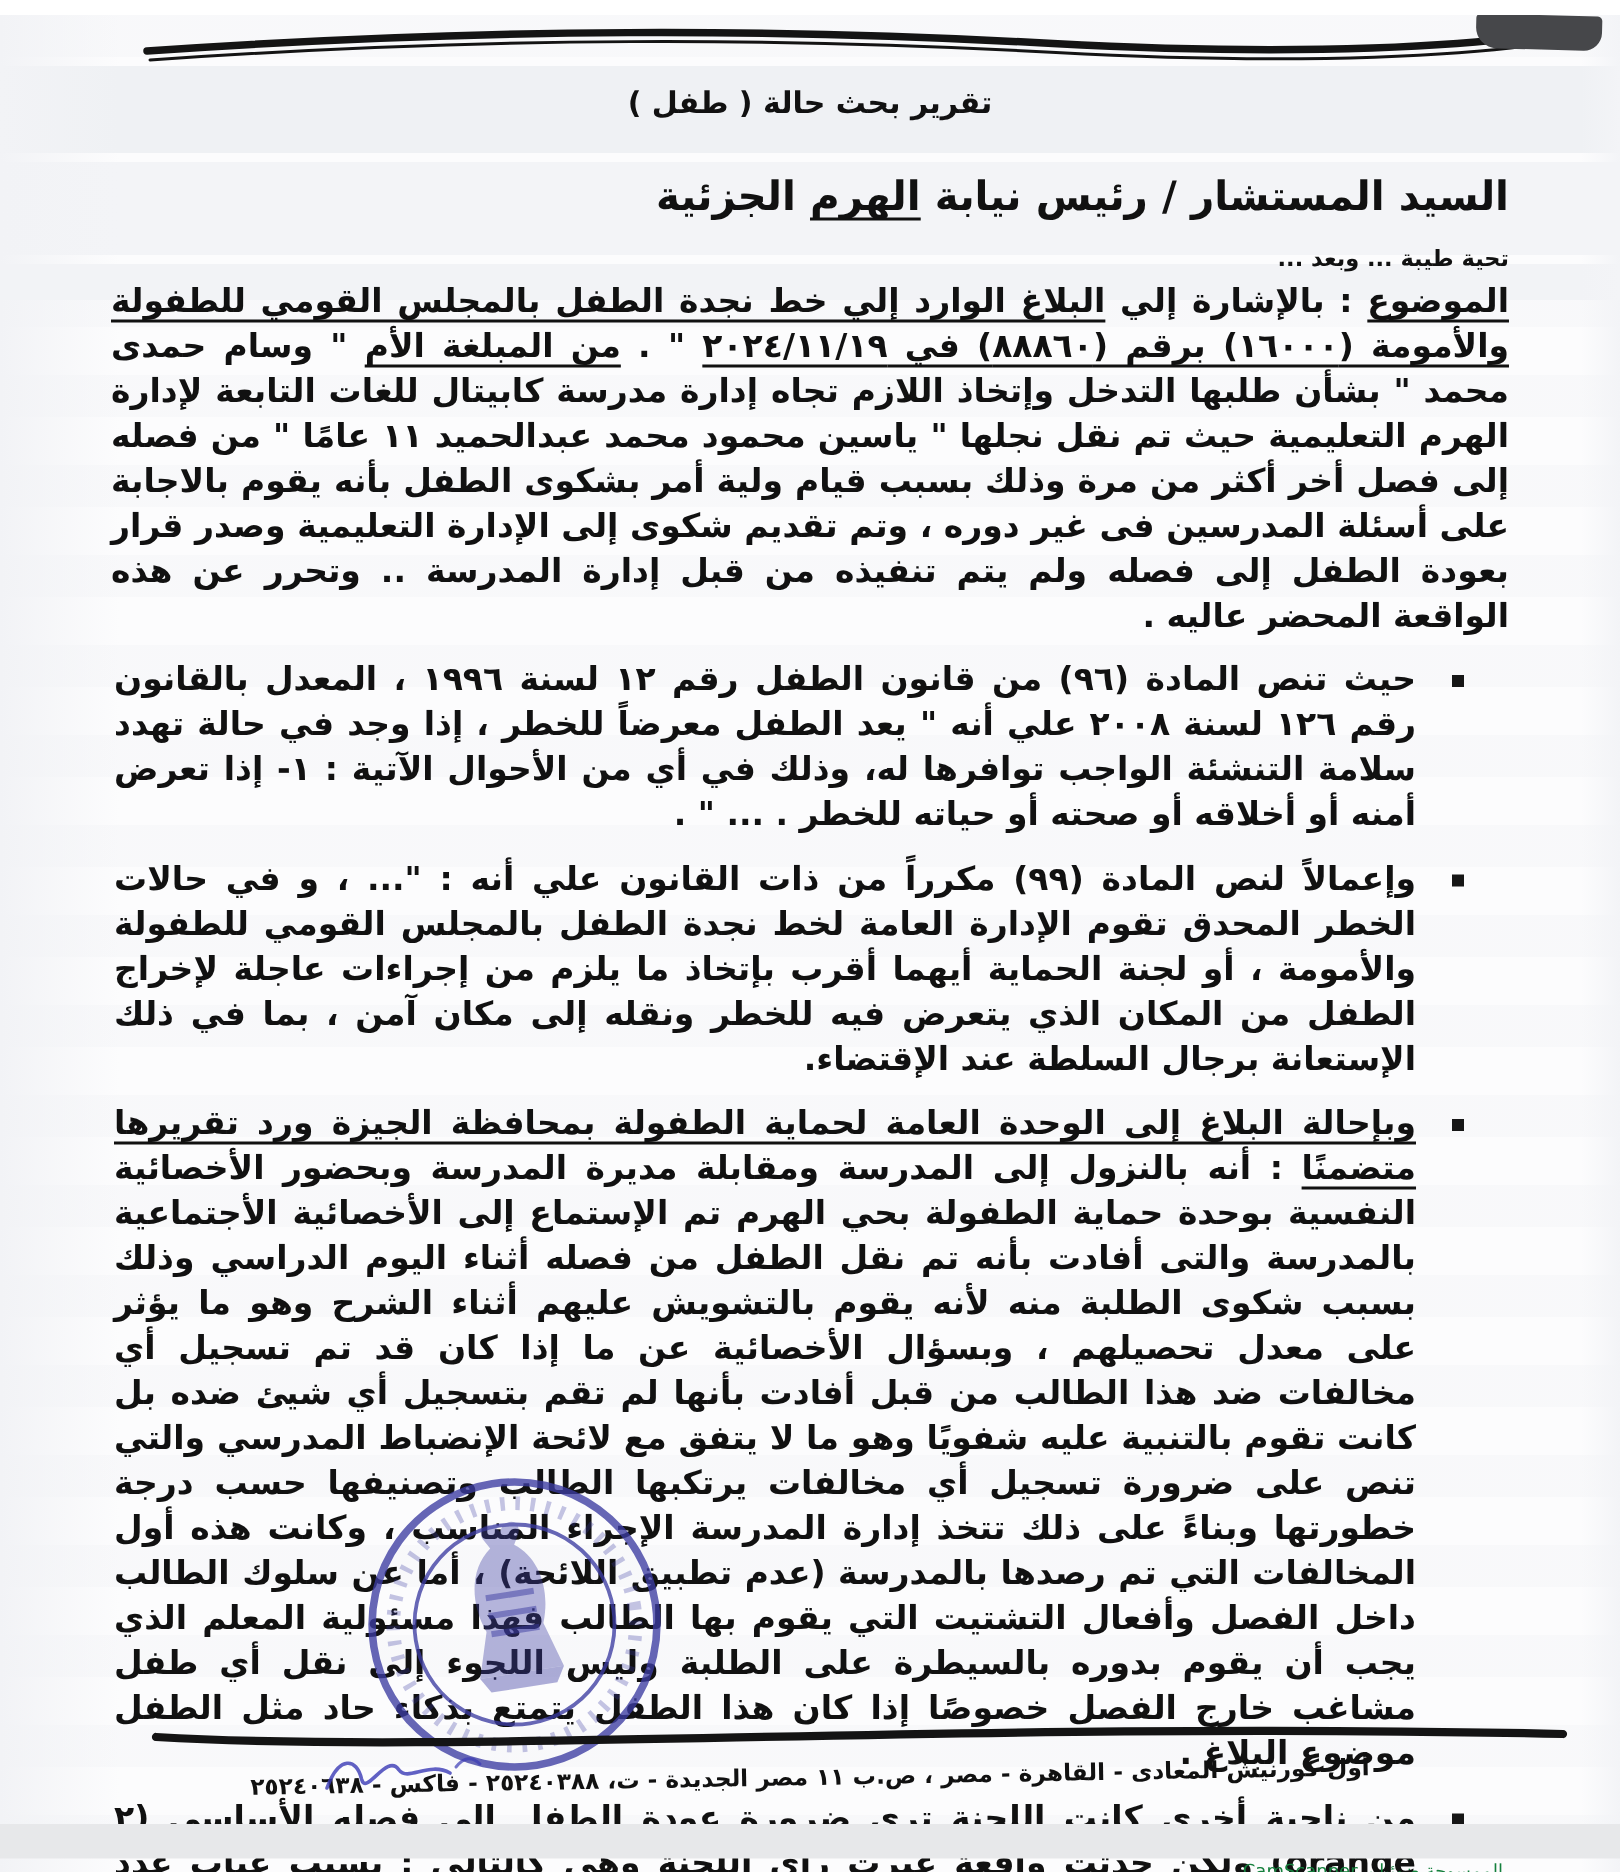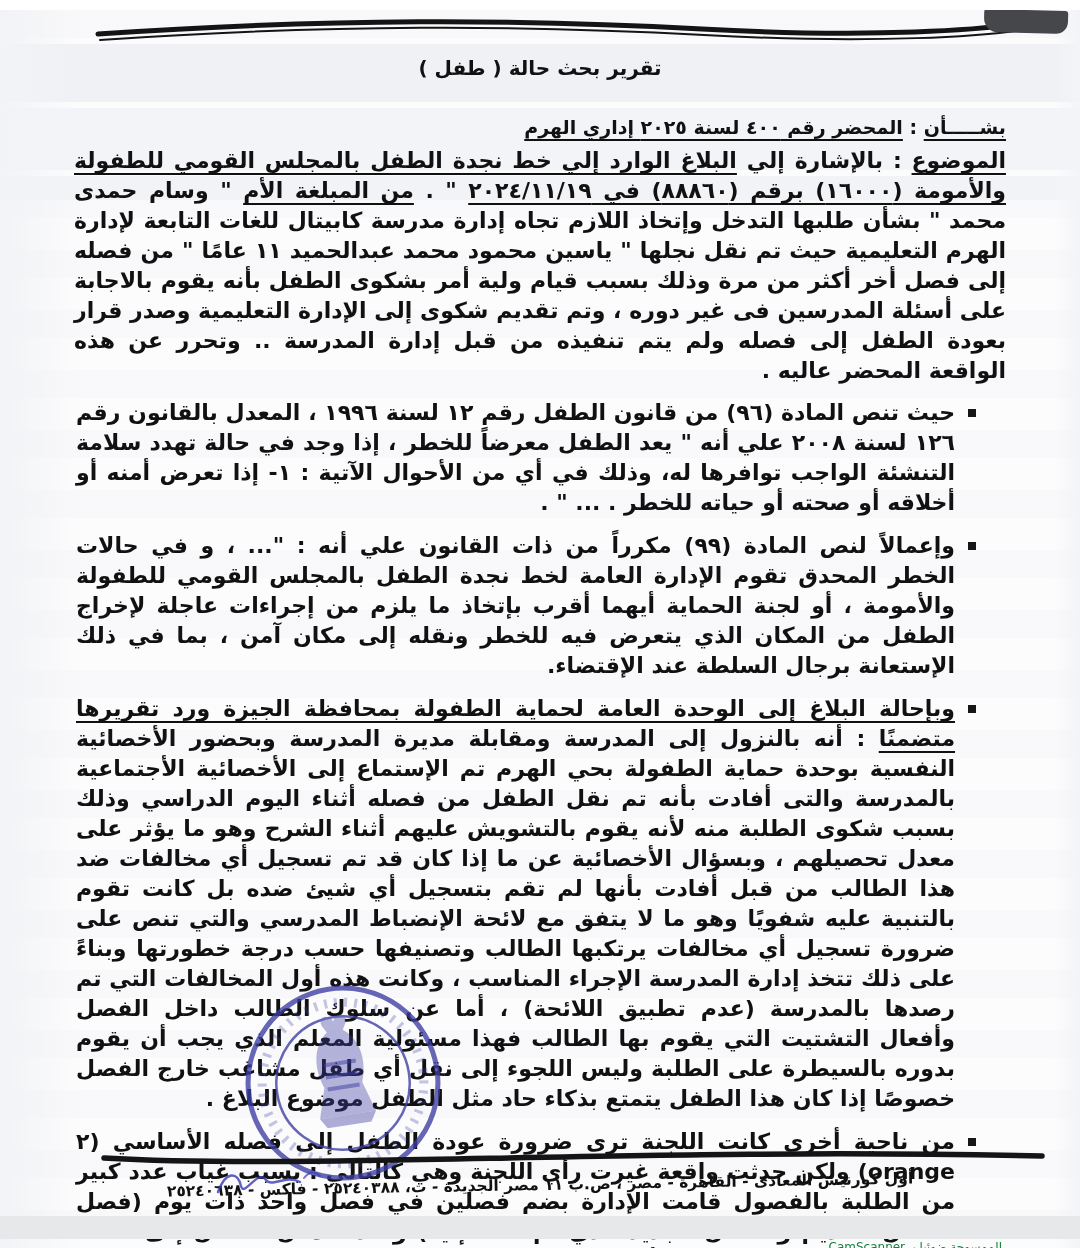--- a/index.html
+++ b/index.html
@@ -33,21 +33,21 @@
   .content{position:absolute;top:46px;right:74px;left:74px;}
   .title{text-align:center;font-weight:700;font-size:20px;margin-bottom:36px;letter-spacing:.2px;}
   .addressee{font-weight:700;font-size:27px;margin-bottom:16px;}
   .greeting{font-weight:700;font-size:15px;margin-bottom:6px;}
   .regarding{font-weight:700;font-size:19px;margin-bottom:8px;}
   .para{font-weight:700;font-size:22px;line-height:30px;text-align:justify;margin:0;}
   .subject{min-height:184px;margin-bottom:12px;}
   .u{text-decoration:underline;text-decoration-thickness:1.6px;
      text-underline-offset:5px;text-decoration-skip-ink:none;}
   .bullets{padding-left:2px;padding-right:30px;}
-  .bullet{display:flex;gap:13px;margin-bottom:13px;}
+  .bullet{display:flex;gap:24px;margin-bottom:13px;}
   .marker{flex:0 0 auto;width:8px;height:8px;background:#161616;margin-top:11px;}
   .bullet .para{flex:1;}
 
   .stamp{position:absolute;left:242px;top:972px;width:202px;height:202px;
     transform:rotate(-9deg);opacity:.78;pointer-events:none;}
   .footer-address{
     position:absolute;top:1166px;left:120px;right:120px;text-align:center;
     font-weight:700;font-size:15.5px;transform:rotate(-1deg);
   }
   .fax-scribble{position:absolute;left:208px;top:1148px;pointer-events:none;}
@@ -71,23 +71,24 @@
   <svg class="top-rule" width="960" height="34" viewBox="0 0 960 34">
     <path d="M8,22 C240,6 430,7 612,17 C780,26 898,19 952,8" fill="none" stroke="#141414" stroke-width="5" stroke-linecap="round"></path>
     <path d="M10,28 C242,12 432,13 614,23 C782,32 900,25 950,15" fill="none" stroke="#141414" stroke-width="2" stroke-linecap="round"></path>
   </svg>
   <div class="corner-dark"></div>
 
   <div class="content">
 
     <div class="title">تقرير بحث حالة ( طفل )</div>
 
+    <div class="addressee"><span>السيد المستشار / رئيس نيابة </span><span class="u">الهرم</span><span> الجزئية</span></div>
 
+    <div class="greeting">تحية طيبة ... وبعد ...</div>
 
-    <div class="regarding"><span class="u">بشـــــأن</span><span> : </span><span class="u">المحضر رقم ٤٠٠ لسنة ٢٠٢٥ إداري الهرم</span></div>
 
     <p class="para subject"><span class="u">الموضوع</span><span> : </span><span>بالإشارة إلي </span><span class="u">البلاغ الوارد إلي خط نجدة الطفل بالمجلس القومي للطفولة والأمومة (١٦٠٠٠) برقم (٨٨٨٦٠) في ٢٠٢٤/١١/١٩</span><span> " . </span><span class="u">من المبلغة الأم</span><span> " وسام حمدى محمد " بشأن طلبها التدخل وإتخاذ اللازم تجاه إدارة مدرسة كابيتال للغات التابعة لإدارة الهرم التعليمية حيث تم نقل نجلها " ياسين محمود محمد عبدالحميد ١١ عامًا " من فصله إلى فصل أخر أكثر من مرة وذلك بسبب قيام ولية أمر بشكوى الطفل بأنه يقوم بالاجابة على أسئلة المدرسين فى غير دوره ، وتم تقديم شكوى إلى الإدارة التعليمية وصدر قرار بعودة الطفل إلى فصله ولم يتم تنفيذه من قبل إدارة المدرسة .. وتحرر عن هذه الواقعة المحضر عاليه .</span></p>
 
     <div class="bullets">
 
       <div class="bullet">
         <span class="marker"></span>
         <p class="para">حيث تنص المادة (٩٦) من قانون الطفل رقم ١٢ لسنة ١٩٩٦ ، المعدل بالقانون رقم ١٢٦ لسنة ٢٠٠٨ علي أنه " يعد الطفل معرضاً للخطر ، إذا وجد في حالة تهدد سلامة التنشئة الواجب توافرها له، وذلك في أي من الأحوال الآتية : ١- إذا تعرض أمنه أو أخلاقه أو صحته أو حياته للخطر . ... " .</p>
       </div>
 

